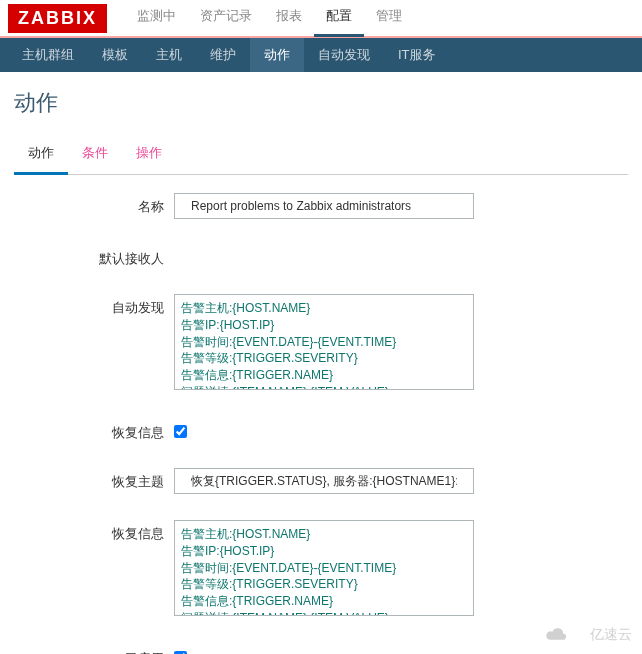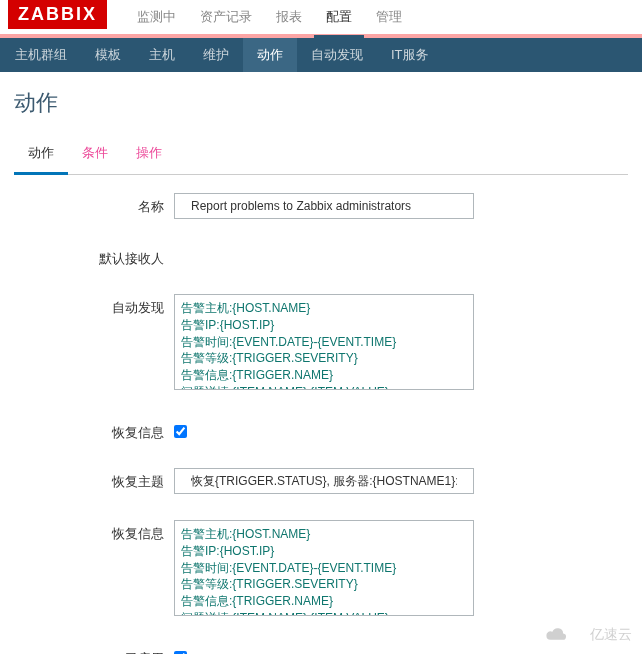--- a/index.html
+++ b/index.html
@@ -1,22 +1,22 @@
 <!DOCTYPE html>
 <html><head>
 <meta charset="utf-8">
 <style>
 * { box-sizing: border-box; margin: 0; padding: 0; }
 body { font-family: Arial, "Microsoft YaHei", sans-serif; font-size: 13px; color: #1f2c33; background: #fff; width: 642px; }
-.logo-bar { display: flex; align-items: flex-start; height: 38px; border-bottom: 4px solid #fca5a5; }
+.logo-bar { display: flex; align-items: center; height: 38px; border-bottom: 2px solid #fca5a5; }
 .logo { background: #d40000; color: #fff; font-weight: bold; font-size: 18px; letter-spacing: 2px; padding: 4px 10px; margin-left: 8px; margin-right: 18px; font-family: Arial; }
 .top-nav { display: flex; height: 38px; }
 .top-nav a { color: #888; text-decoration: none; padding: 0 12px; line-height: 34px; font-size: 13px; border-bottom: 3px solid transparent; }
 .top-nav a.active { color: #333; border-bottom: 3px solid #2b5672; }
-.sub-nav { background: #2b5672; display: flex; height: 34px; padding-left: 1px; }
+.sub-nav { background: #2b5672; display: flex; height: 34px; padding-left: 8px; }
 .sub-nav a { color: #cdd6dc; text-decoration: none; padding: 0 14px; line-height: 34px; font-size: 13px; }
 .sub-nav a.active { color: #fff; background: #3b6784; }
 .page-title { font-size: 22px; color: #3c5a70; padding: 16px 14px 18px; font-weight: normal; }
 .tabs { display: flex; border-bottom: 1px solid #ccc; margin: 0 14px; }
 .tabs a { padding: 8px 14px 10px; text-decoration: none; color: #ec4899; font-size: 13px; border-bottom: 3px solid transparent; margin-bottom: -1px; }
 .tabs a.active { color: #333; border-bottom: 3px solid #0275b8; }
 .form { padding: 18px 14px; }
 .row { display: flex; margin-bottom: 26px; align-items: flex-start; }
 .lbl { width: 160px; text-align: right; padding-right: 10px; padding-top: 5px; color: #333; font-size: 13px; }
 .ctrl { flex: 1; max-width: 300px; }

